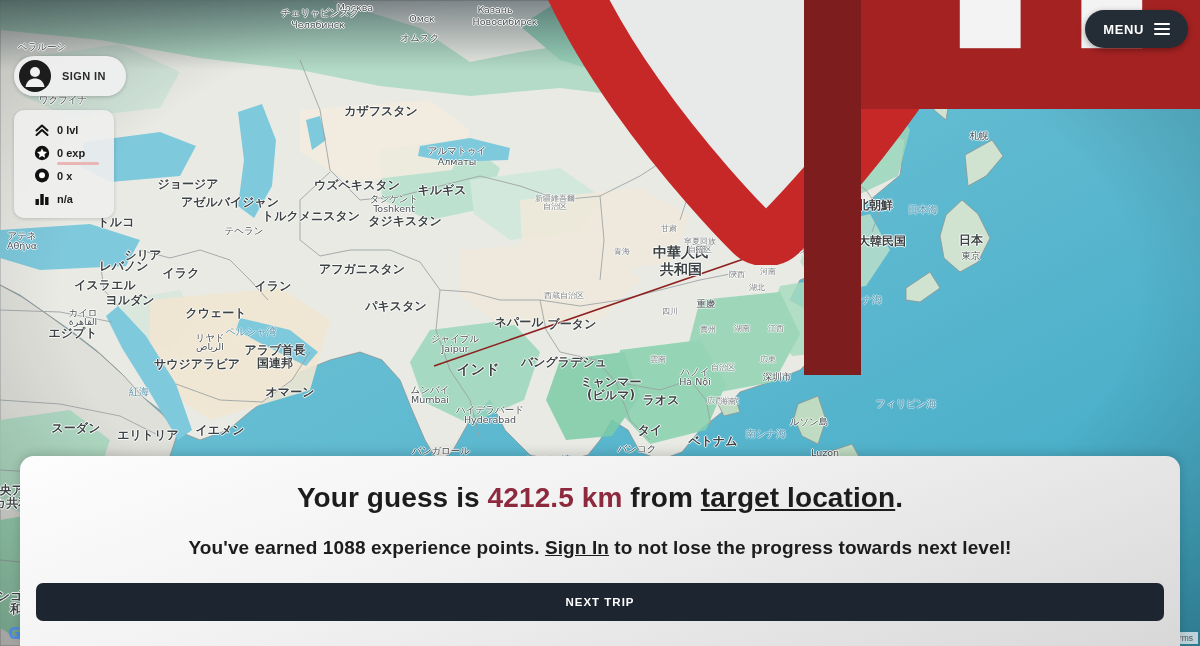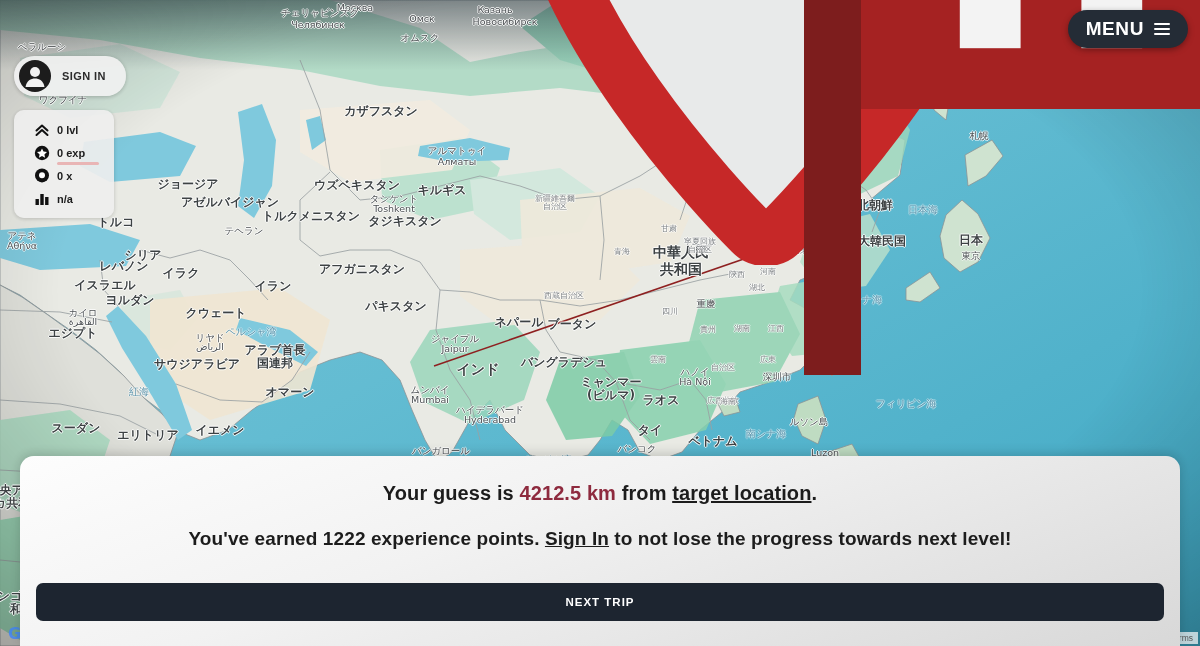--- a/index.html
+++ b/index.html
@@ -70,21 +70,21 @@
     height: 38px;
     background: #242c36;
     border-radius: 19px;
     display: flex; align-items: center; gap: 10px;
     padding: 0 18px;
     cursor: pointer;
     box-shadow: 0 2px 6px rgba(0,0,0,.35);
     z-index: 40;
   }
   #menu-label {
-    color: #fff; font-size: 19px; font-weight: 700; letter-spacing: .6px;
+    color: #fff; font-size: 13px; font-weight: 700; letter-spacing: .6px;
   }
   .burger { display: flex; flex-direction: column; gap: 3px; }
   .burger span { display:block; width: 16px; height: 2px; background: #fff; border-radius: 1px; }
 
   
   #signin-btn {
     position: absolute; left: 14px; top: 56px;
     height: 40px; width: 112px;
     background: rgba(240,240,240,.93);
     border-radius: 20px;
@@ -135,21 +135,21 @@
     left: 20px; right: 20px; bottom: 0;
     height: 190px;
     background: linear-gradient(160deg, #fdfdfd 0%, #f2f2f2 40%, #e3e3e3 75%, #d8d8d8 100%);
     border-radius: 14px 14px 0 0;
     z-index: 50;
     box-shadow: 0 -2px 12px rgba(0,0,0,.18);
     padding: 26px 18px 0;
     display: flex; flex-direction: column; align-items: center;
   }
   #line1 {
-    font-size: 20px; font-weight: 700; color: #1c1c1c;
+    font-size: 28px; font-weight: 700; color: #1c1c1c;
     letter-spacing: .1px;
   }
   #dist-value { color: #8e2a3e; }
   #target-link { text-decoration: underline; color: #1c1c1c; cursor: pointer; }
   #line2 {
     font-size: 19px; font-weight: 700; color: #1c1c1c;
     margin-top: 23px; letter-spacing: .1px;
   }
   #signin-link { text-decoration: underline; cursor: pointer; color: #1c1c1c; }
   #next-trip-btn {
@@ -563,19 +563,19 @@
     </div>
 
   </div>
 
   <div id="result-panel">
     <div id="line1">
       <span>Your guess is </span><span id="dist-value" style="color: rgb(142, 42, 62);">4212.5 km</span><span> from </span><span id="target-link">target location</span><span>.</span>
     </div>
 
     <div id="line2">
-      <span>You've earned 1222 experience points. </span><span id="signin-link">Sign In</span><span> to not lose the progress towards next level!</span>
+      <span>You've earned 1088 experience points. </span><span id="signin-link">Sign In</span><span> to not lose the progress towards next level!</span>
     </div>
 
     <button id="next-trip-btn">NEXT TRIP</button>
   </div>
 
 </div>
 
 </body></html>

